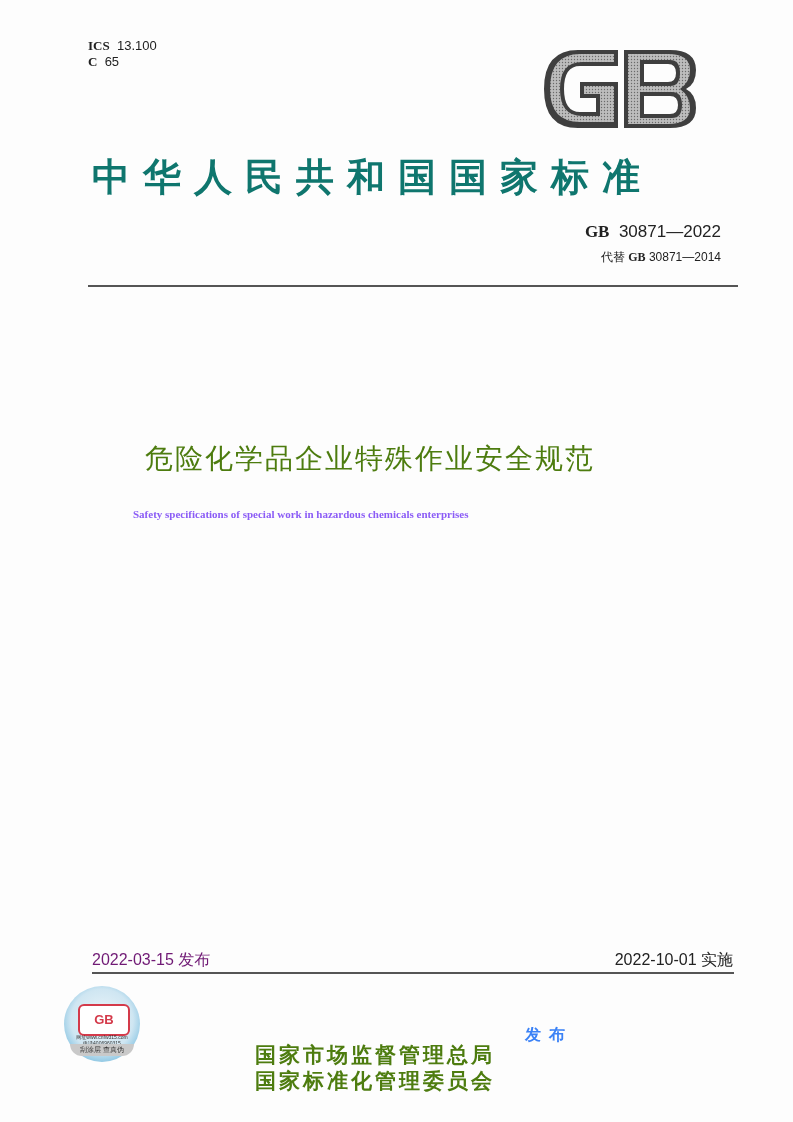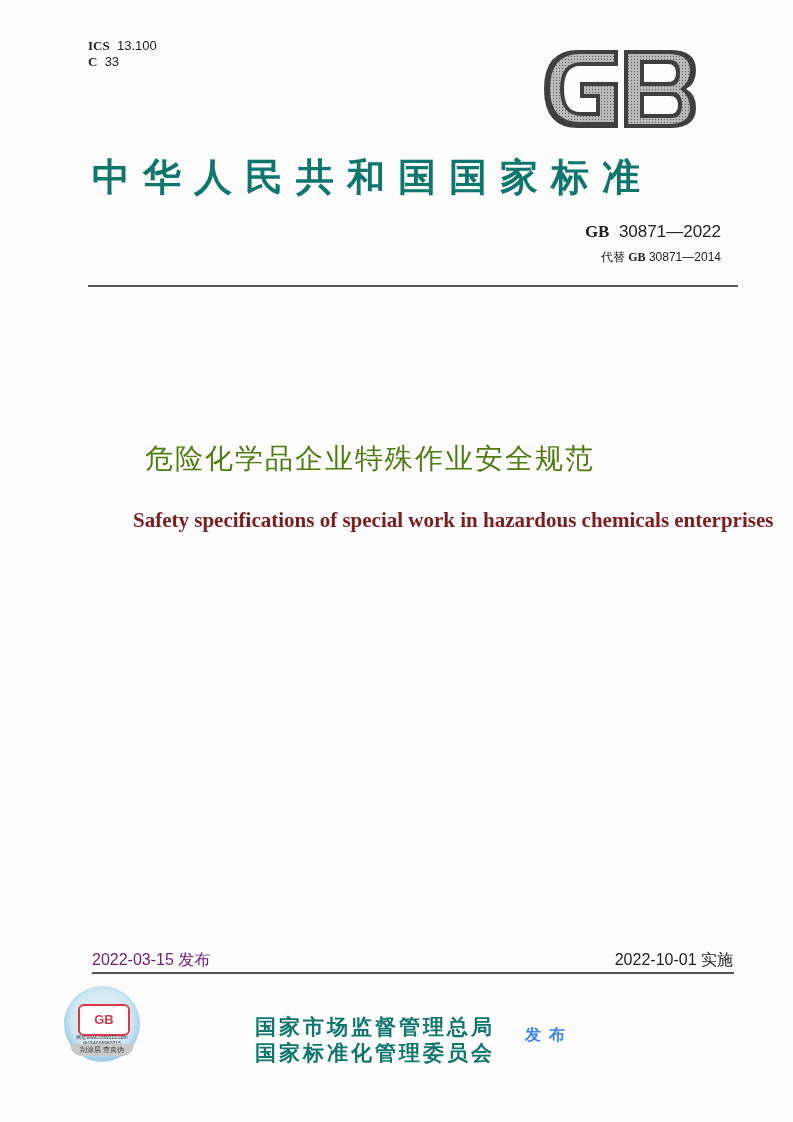--- a/index.html
+++ b/index.html
@@ -9,37 +9,37 @@
   .ics b { font-family:"Liberation Serif", serif; font-weight:bold; }
   .ics span.num { font-family:"Liberation Sans", sans-serif; }
   .gb-logo { left:540px; top:46px; width:160px; height:86px; }
   .national { left:92px; top:152px; width:660px; font-family:"DejaVu Serif", serif; font-size:38px; font-weight:bold; letter-spacing:13px; color:#0f766e; white-space:nowrap; }
   .stdno { right:72px; top:222px; font-size:17px; color:#222; text-align:right; }
   .stdno b { font-family:"Liberation Serif", serif; font-weight:bold; }
   .replace { right:72px; top:249px; font-size:12px; color:#222; text-align:right; }
   .replace b { font-family:"Liberation Serif", serif; font-weight:bold; }
   .rule-top { left:88px; top:285px; width:650px; height:2px; background:#555; }
   .title-cn { left:145px; top:440px; width:560px; font-family:"DejaVu Sans", sans-serif; font-size:28px; color:#4d7c0f; letter-spacing:2px; white-space:nowrap; }
-  .title-en { left:133px; top:508px; width:580px; font-family:"Liberation Serif", serif; font-weight:bold; font-size:21px; color:#7f1d1d; white-space:nowrap; }
+  .title-en { left:133px; top:508px; width:580px; font-family:"Liberation Serif", serif; font-weight:bold; font-size:11px; color:#8b5cf6; white-space:nowrap; }
   .pubdate { left:92px; top:950px; font-size:16px; color:#701a75; }
   .effdate { right:60px; top:950px; font-size:16px; color:#222; text-align:right; }
   .rule-bottom { left:92px; top:972px; width:642px; height:2px; background:#555; }
   .seal { left:64px; top:986px; width:76px; height:76px; border-radius:50%; background:radial-gradient(circle at 50% 45%, #eef6fa 0%, #cfe6f2 55%, #7fc0e0 80%, #5aa8d8 100%); }
   .seal .inner { position:absolute; left:14px; top:18px; width:48px; height:28px; border:2px solid #d43a4a; border-radius:6px; color:#d43a4a; font-size:13px; font-weight:bold; text-align:center; line-height:28px; background:#fff; }
   .seal .web { position:absolute; left:10px; top:48px; width:56px; font-size:5px; text-align:center; color:#333; }
   .seal .band { position:absolute; left:6px; top:58px; width:64px; height:12px; background:#c9c9c9; border-radius:0 0 30px 30px; font-size:7px; text-align:center; line-height:12px; color:#333; }
-  .issuer { left:255px; top:1014px; font-family:"DejaVu Serif", serif; font-weight:bold; font-size:21px; line-height:26px; color:#0f766e; letter-spacing:3px; }
+  .issuer { left:255px; top:1042px; font-family:"DejaVu Serif", serif; font-weight:bold; font-size:21px; line-height:26px; color:#4d7c0f; letter-spacing:3px; }
   .issue-label { left:525px; top:1009px; font-family:"DejaVu Serif", serif; font-weight:bold; font-size:16px; letter-spacing:8px; color:#3b82f6;margin-top:16px; }
 </style>
 </head>
 <body>
 
 <div class="abs ics">
   <div><b>ICS</b>&nbsp;&nbsp;<span class="num">13.100</span></div>
-  <div><b>C</b>&nbsp;&nbsp;<span class="num">33</span></div>
+  <div><b>C</b>&nbsp;&nbsp;<span class="num">65</span></div>
 </div>
 
 <div class="abs gb-logo">
   <svg width="160" height="86" viewBox="0 0 160 86">
     <defs>
       <pattern id="dots" width="3" height="3" patternUnits="userSpaceOnUse">
         <rect width="3" height="3" fill="#bdbdbd"></rect>
         <circle cx="1.5" cy="1.5" r="0.7" fill="#6a6a6a"></circle>
       </pattern>
     </defs>

